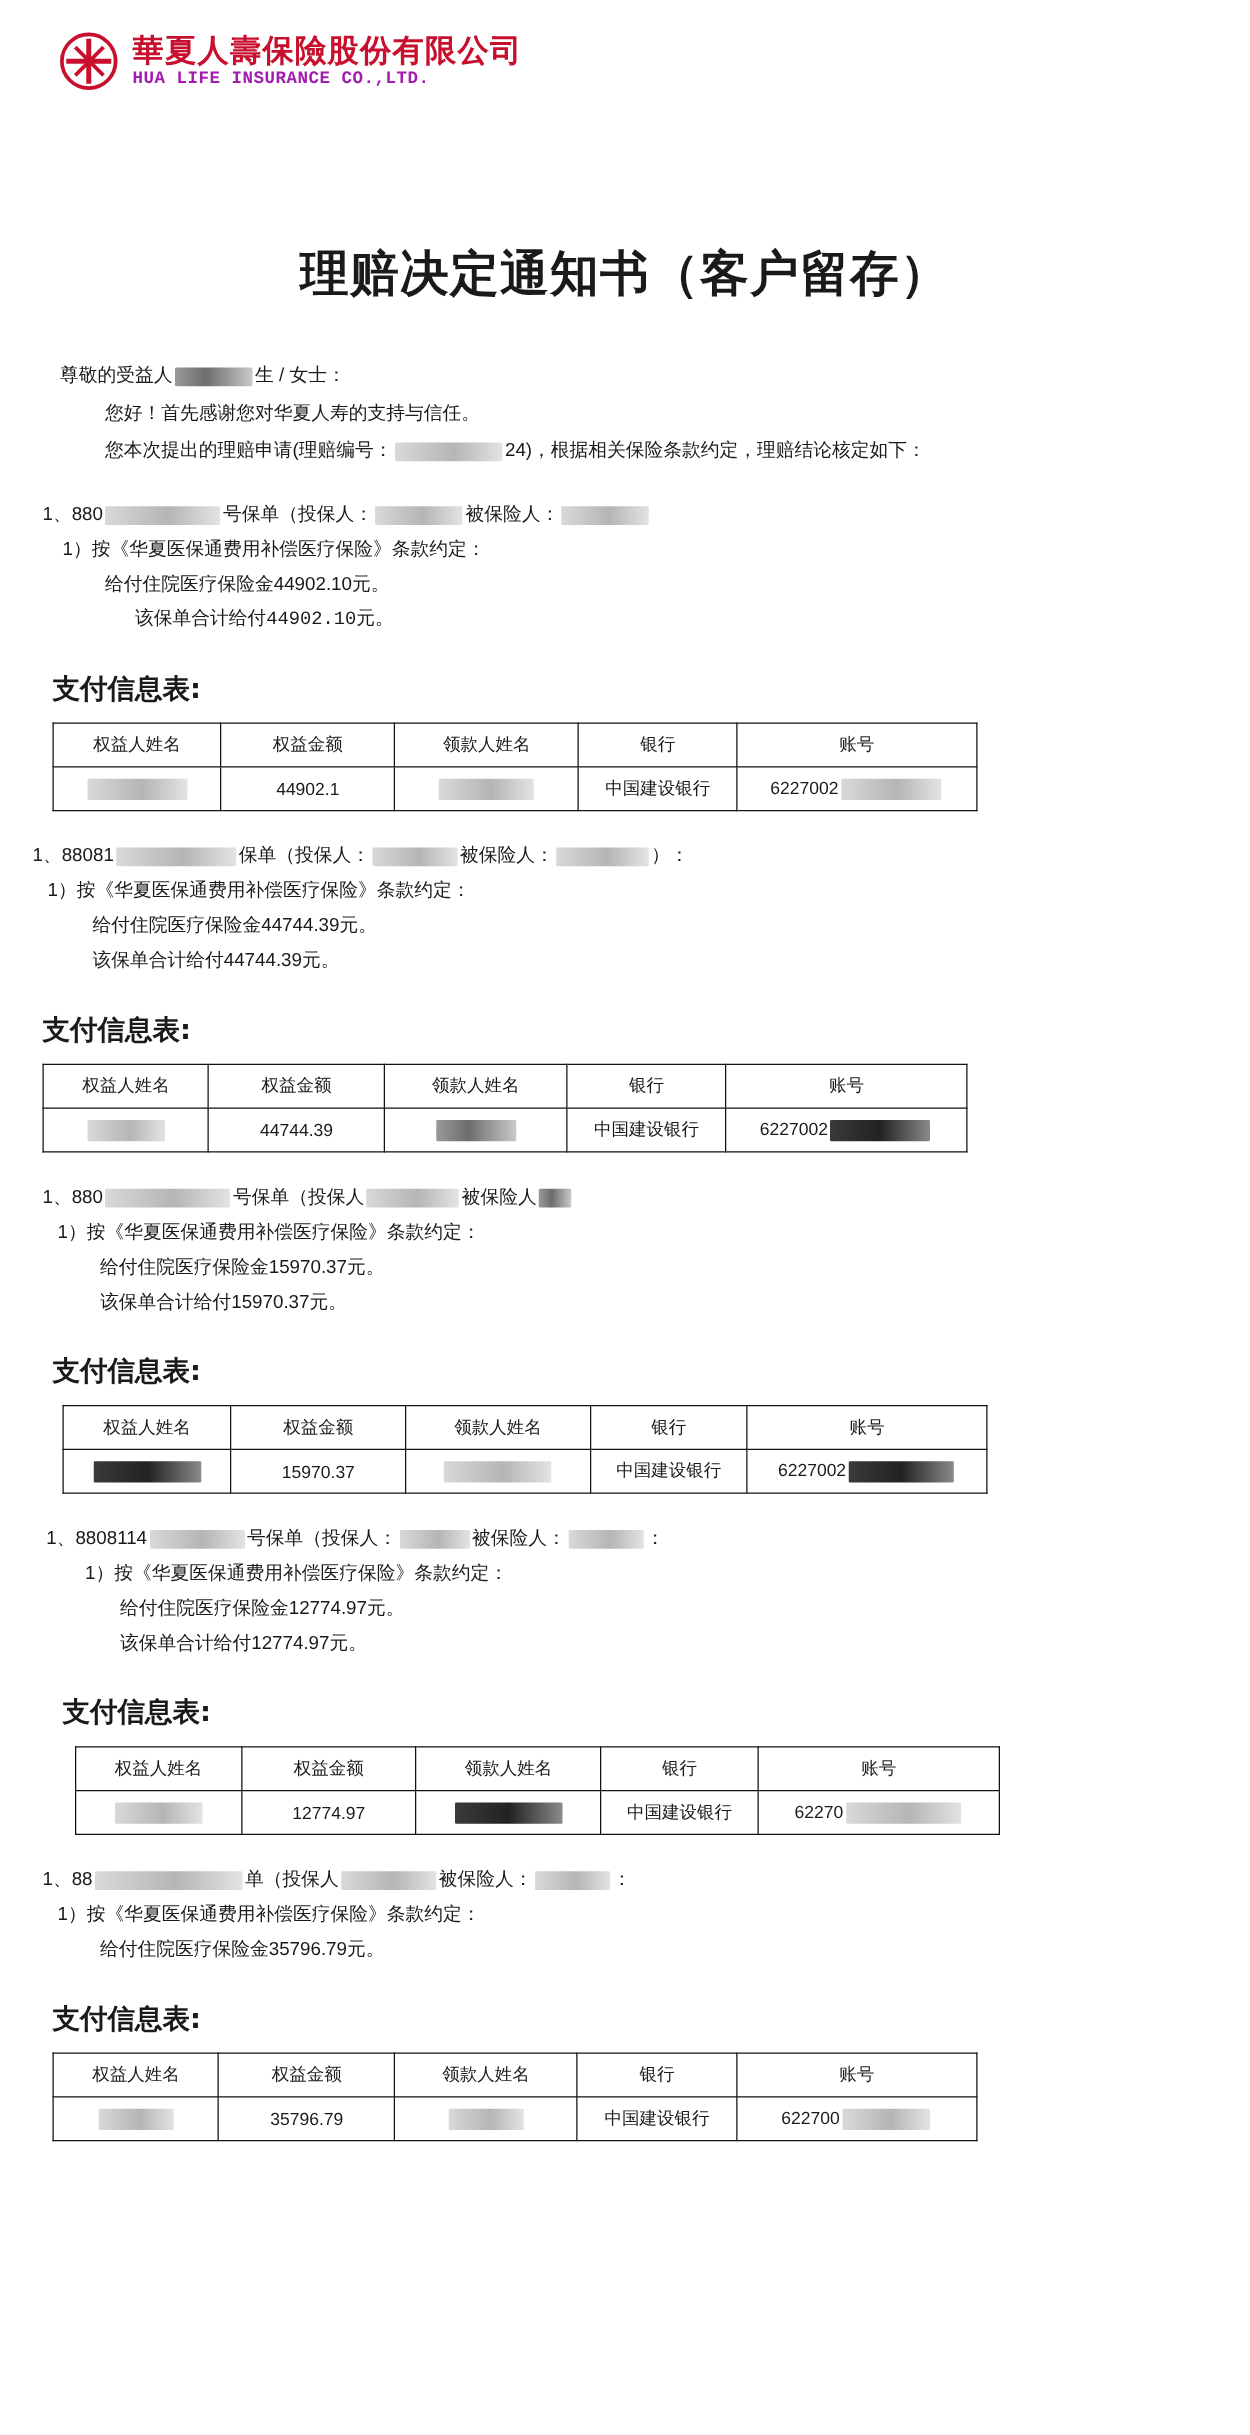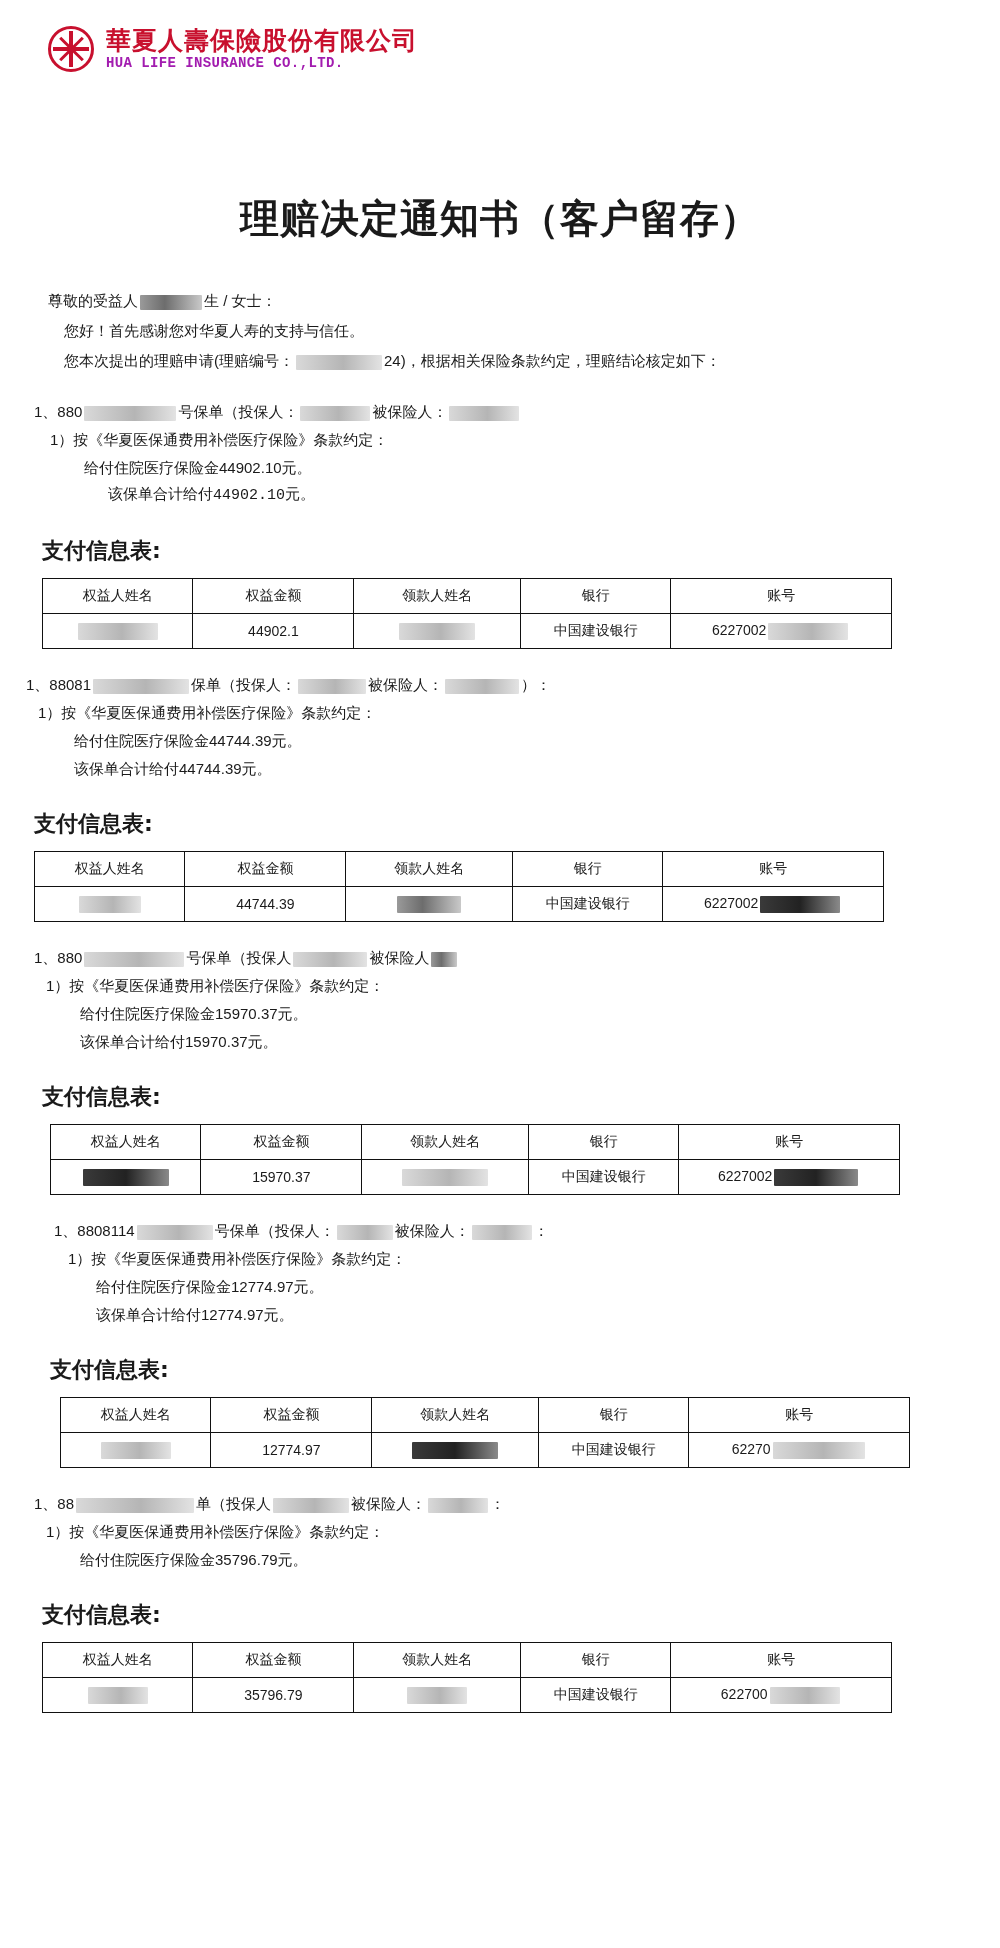--- a/index.html
+++ b/index.html
@@ -97,21 +97,21 @@
     letter-spacing: 1px;
     font-family: "DejaVu Sans", "Liberation Sans", sans-serif;
   }
 
   
   .salutation {
     margin: 40px 0 0 36px;
     font-size: 15px;
     line-height: 30px;
   }
-  .indent1 { margin-left: 16px; }
+  .indent1 { margin-left: 36px; }
   .redact {
     display: inline-block;
     vertical-align: middle;
     background: linear-gradient(90deg, #9a9a9a 0%, #6d6d6d 40%, #c9c9c9 100%);
     border-radius: 1px;
     height: 15px;
     margin: 0 2px;
   }
   .redact.light {
     background: linear-gradient(90deg, #d9d9d9 0%, #b5b5b5 55%, #e3e3e3 100%);
@@ -131,21 +131,21 @@
     font-size: 22px;
     font-weight: bold;
     margin: 26px 0 12px 30px;
     font-family: "DejaVu Sans", "Liberation Sans", sans-serif;
   }
 
   
   table.pay-table {
     border-collapse: collapse;
     margin: 0 0 0 30px;
-    width: 850px;
+    width: 740px;
     font-size: 14px;
   }
   table.pay-table th,
   table.pay-table td {
     border: 1px solid #111;
     height: 30px;
     text-align: center;
     font-weight: normal;
     padding: 2px 4px;
     position: relative;
@@ -296,21 +296,21 @@
           <td>15970.37</td>
           <td><span class="cellmask redact light" style="width:86px"></span></td>
           <td>中国建设银行</td>
           <td class="acct-cell"><span>6227002</span><span class="cellmask redact dark" style="width:84px"></span></td>
         </tr>
       </tbody>
     </table>
   </div>
 
   <div class="section blk4">
-    <div style="margin-left:42px">
+    <div style="margin-left:25px">
       <span>1、</span><span>8808114</span><span class="redact light" style="width:76px"></span><span>号保单（投保人：</span><span class="redact light" style="width:56px"></span><span>被保险人：</span><span class="redact light" style="width:60px"></span><span>：</span>
     </div>
     <div style="margin-left:56px">1）按《华夏医保通费用补偿医疗保险》条款约定：</div>
     <div style="margin-left:84px">给付住院医疗保险金12774.97元。</div>
     <div style="margin-left:84px">该保单合计给付12774.97元。</div>
   </div>
   <div class="blk4">
     <div class="pay-heading">支付信息表:</div>
     <table class="pay-table">
       <thead>

